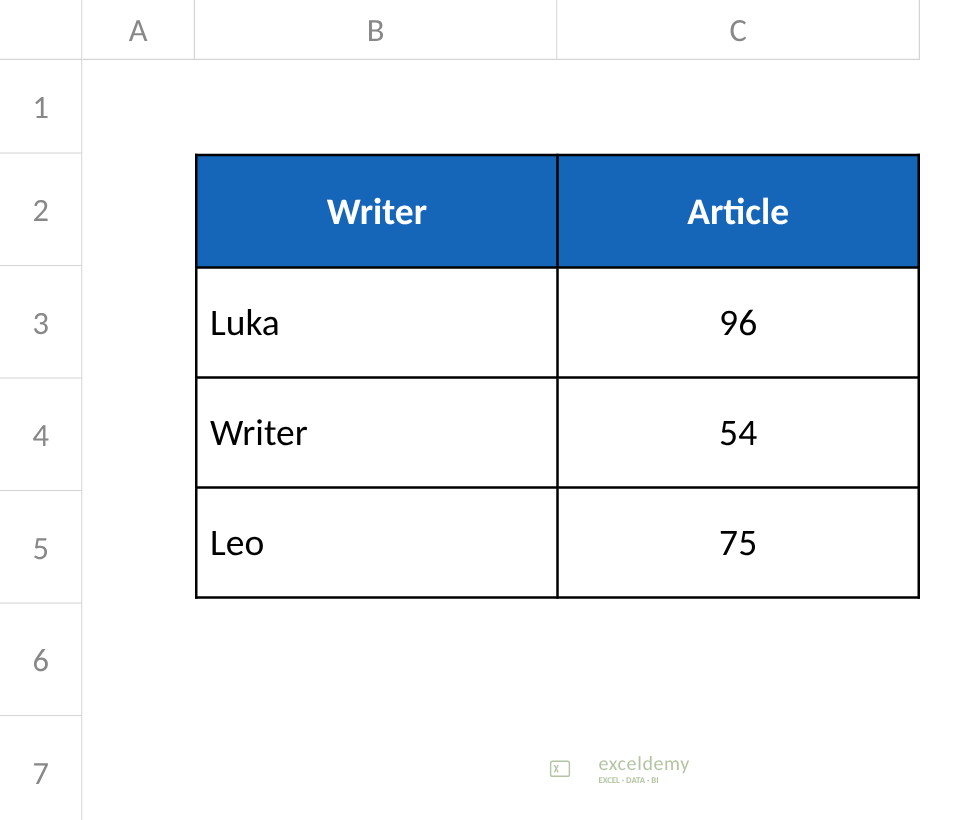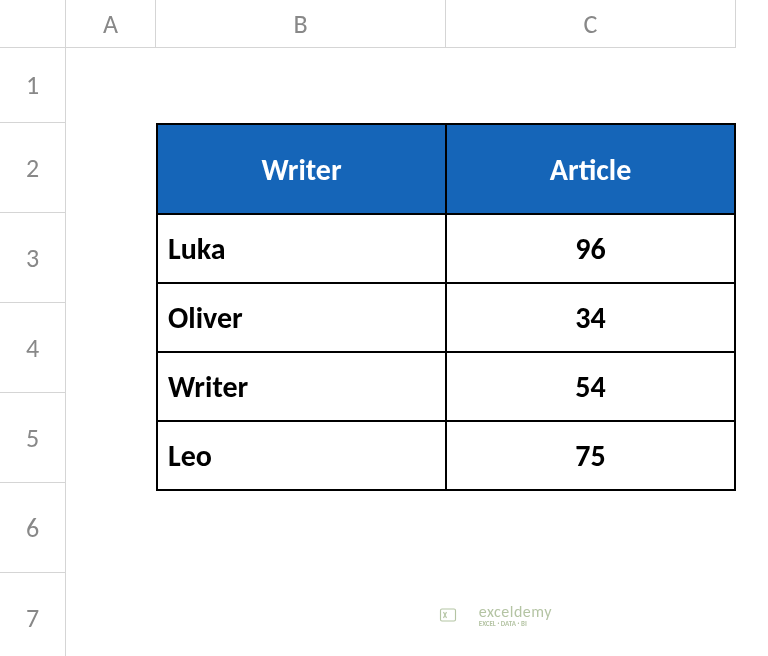--- a/index.html
+++ b/index.html
@@ -57,23 +57,23 @@
       font-weight: bold;
       text-align: center;
       border: 2px solid #000000;
       height: 90px;
       vertical-align: middle;
     }
     .data-table td {
       background: #ffffff;
       color: #000000;
       font-size: 30px;
-      font-weight: 700;
+      font-weight: 400;
       border: 2px solid #000000;
-      height: 69px;
+      height: 88px;
       vertical-align: middle;
       padding: 0 10px;
     }
     .data-table th:first-child, .data-table td:first-child {
       width: 290px;
     }
     .data-table th:last-child, .data-table td:last-child {
       width: 290px;
       margin-left: 36px;
     }
@@ -162,24 +162,20 @@
         <th>Writer</th>
         <th>Article</th>
       </tr>
     </thead>
     <tbody>
       <tr>
         <td class="writer-col">Luka</td>
         <td class="article-col">96</td>
       </tr>
       <tr>
-        <td class="writer-col">Oliver</td>
-        <td class="article-col">34</td>
-      </tr>
-      <tr>
         <td class="writer-col">Writer</td>
         <td class="article-col">54</td>
       </tr>
       <tr>
         <td class="writer-col">Leo</td>
         <td class="article-col">75</td>
       </tr>
     </tbody>
   </table>
 </div>

